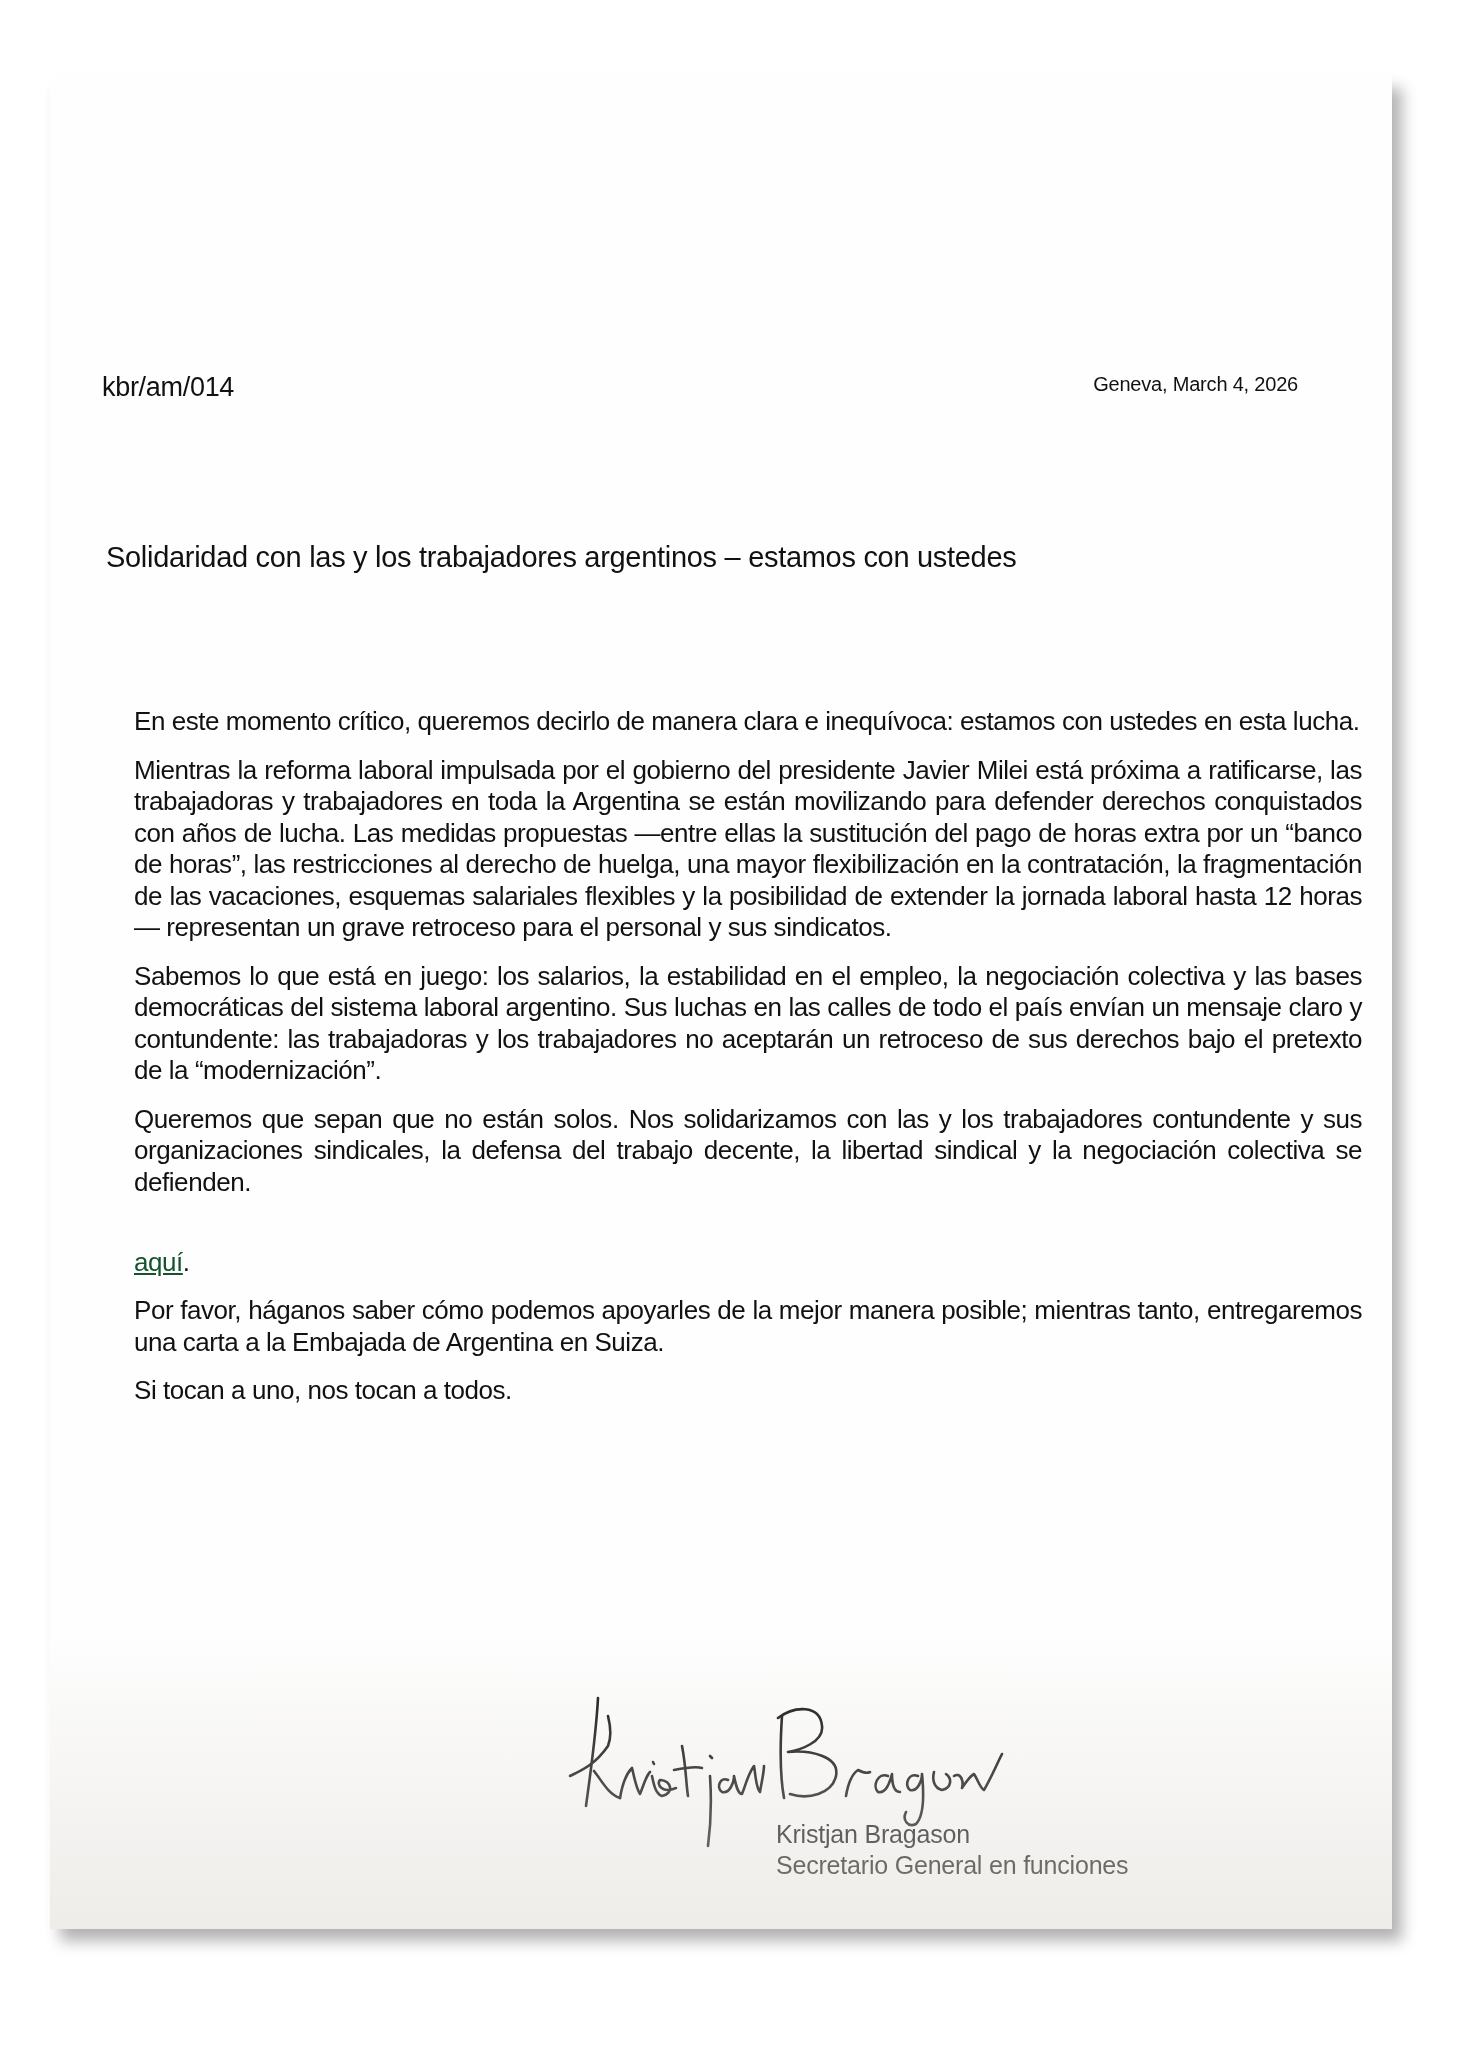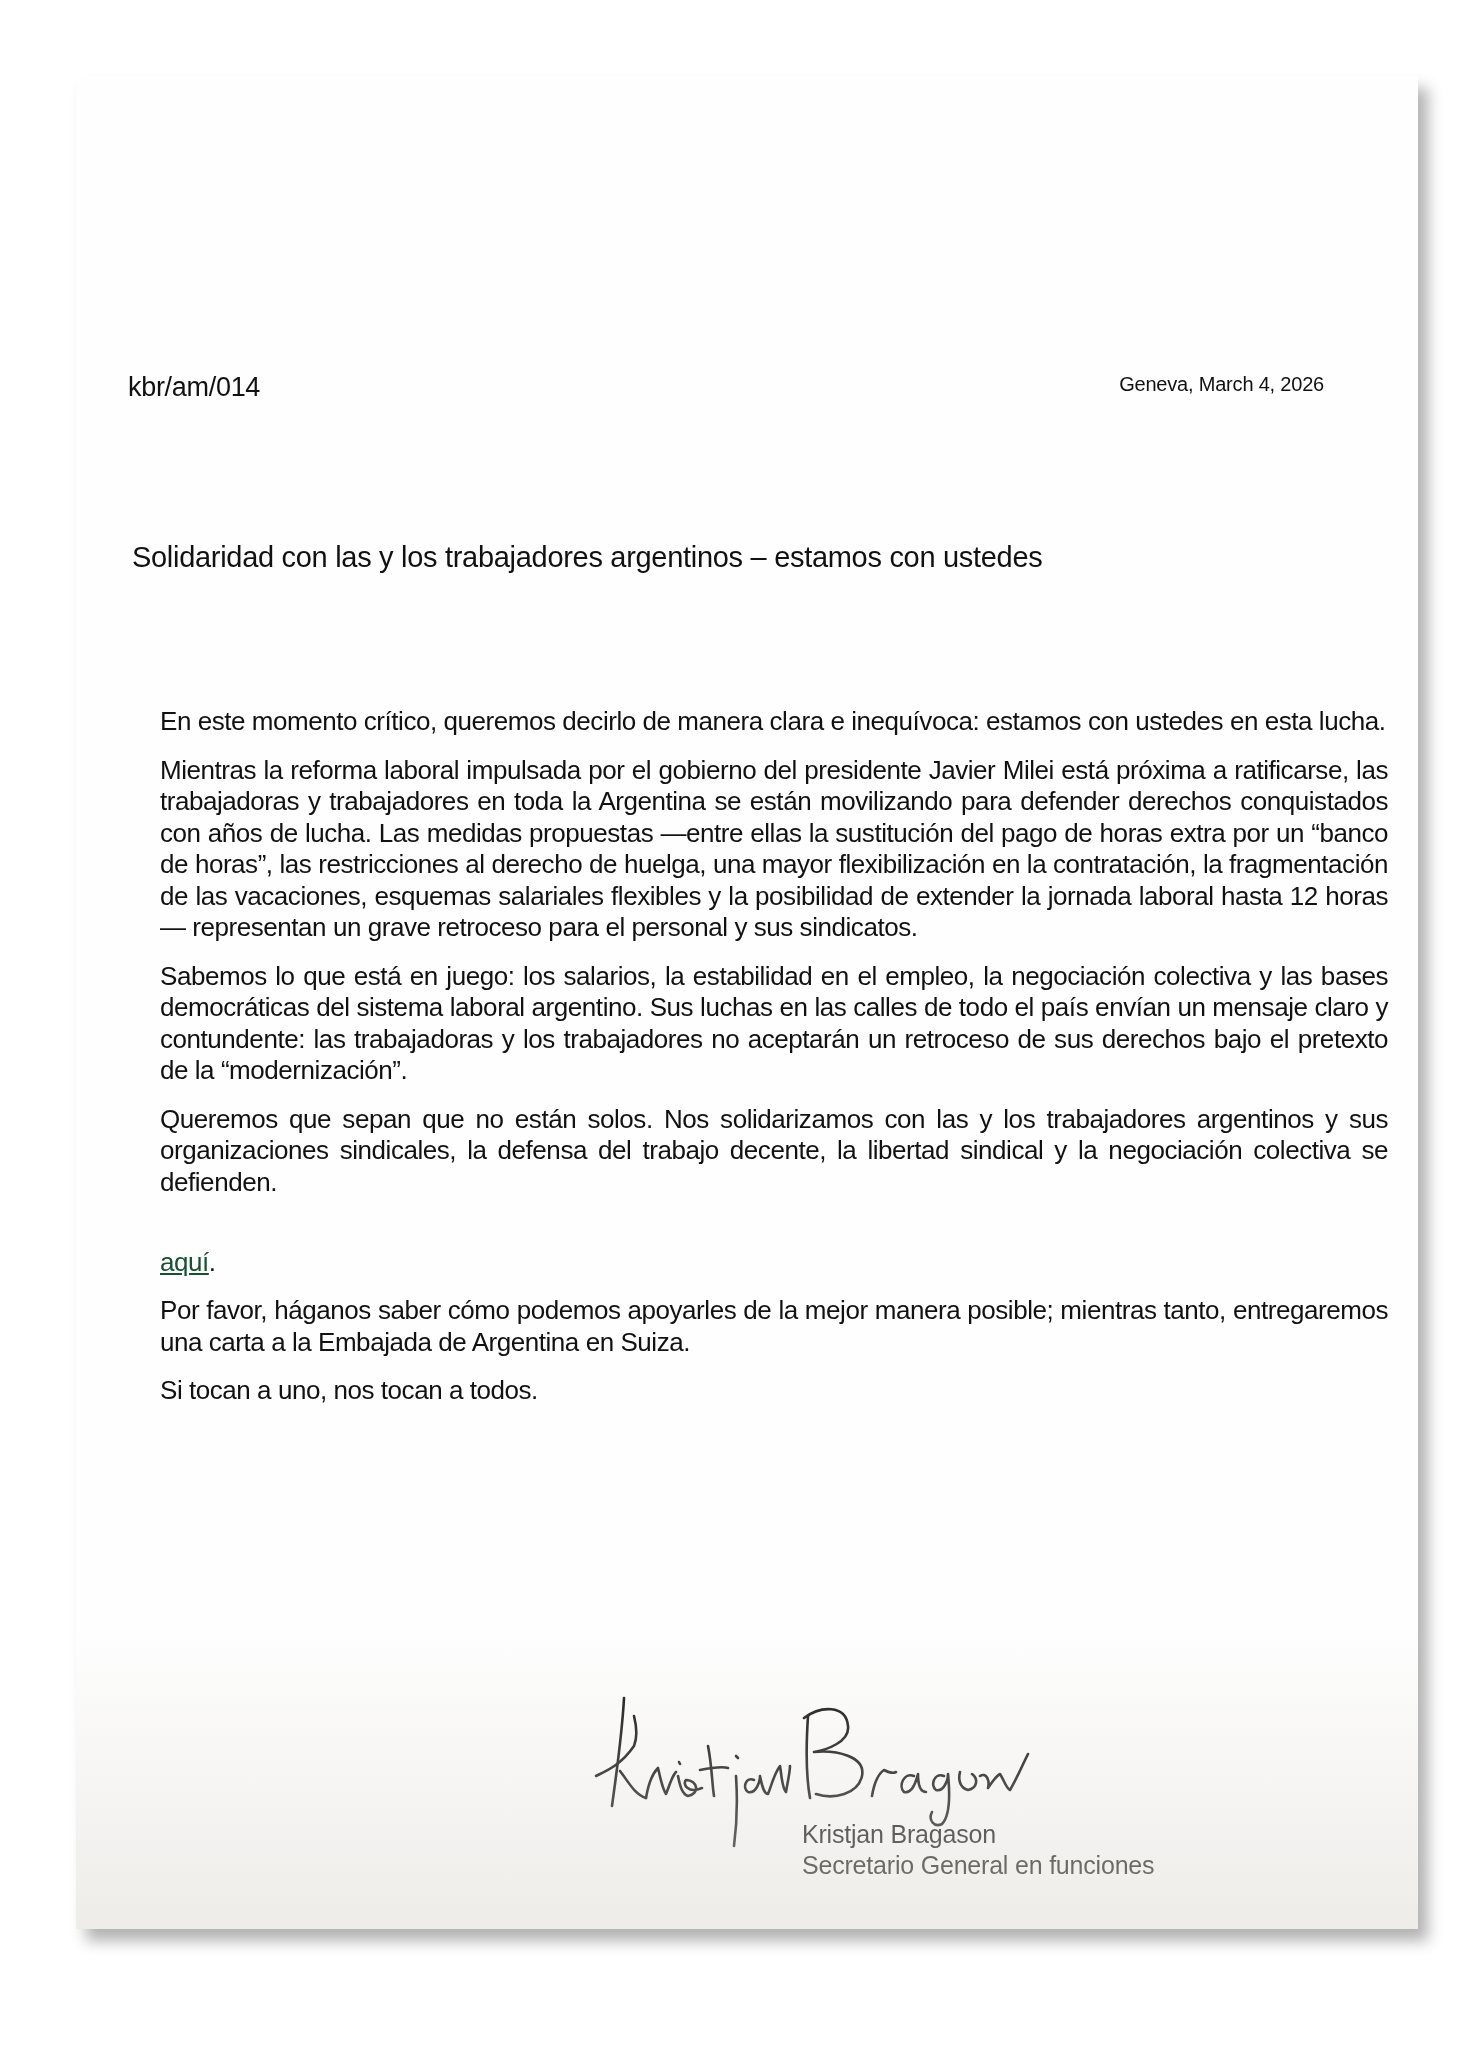--- a/index.html
+++ b/index.html
@@ -2,21 +2,21 @@
 <html><head>
   <meta charset="utf-8">
   <style>
     html, body { margin: 0; padding: 0; }
     body {
       width: 1483px; height: 2048px; background: #ffffff;
       position: relative; overflow: hidden;
       font-family: "Liberation Sans", sans-serif; color: #111;
     }
     .page {
-      position: absolute; left: 76px; top: 76px;
+      position: absolute; left: 50px; top: 76px;
       width: 1342px; height: 1853px;
       background: #fefefe;
       box-shadow: 10px 12px 14px rgba(0,0,0,0.30);
       overflow: hidden;
     }
     .page::after {
       content: ""; position: absolute; left: 0; right: 0; bottom: 0; height: 300px;
       background: linear-gradient(to bottom, rgba(240,238,234,0) 0%, rgba(225,222,216,0.55) 100%);
       pointer-events: none;
     }
@@ -36,21 +36,21 @@
 
 <div class="page">
   <div class="ref">kbr/am/014</div>
   <div class="date">Geneva, March 4, 2026</div>
   <div class="title">Solidaridad con las y los trabajadores argentinos – estamos con ustedes</div>
 
   <div class="body">
     <p>En este momento crítico, queremos decirlo de manera clara e inequívoca: estamos con ustedes en esta lucha.</p>
     <p>Mientras la reforma laboral impulsada por el gobierno del presidente Javier Milei está próxima a ratificarse, las trabajadoras y trabajadores en toda la Argentina se están movilizando para defender derechos conquistados con años de lucha. Las medidas propuestas —entre ellas la sustitución del pago de horas extra por un “banco de horas”, las restricciones al derecho de huelga, una mayor flexibilización en la contratación, la fragmentación de las vacaciones, esquemas salariales flexibles y la posibilidad de extender la jornada laboral hasta 12 horas— representan un grave retroceso para el personal y sus sindicatos.</p>
     <p>Sabemos lo que está en juego: los salarios, la estabilidad en el empleo, la negociación colectiva y las bases democráticas del sistema laboral argentino. Sus luchas en las calles de todo el país envían un mensaje claro y contundente: las trabajadoras y los trabajadores no aceptarán un retroceso de sus derechos bajo el pretexto de la “modernización”.</p>
-    <p>Queremos que sepan que no están solos. Nos solidarizamos con las y los trabajadores argentinos y sus organizaciones sindicales, la defensa del trabajo decente, la libertad sindical y la negociación colectiva se defienden.</p>
+    <p>Queremos que sepan que no están solos. Nos solidarizamos con las y los trabajadores contundente y sus organizaciones sindicales, la defensa del trabajo decente, la libertad sindical y la negociación colectiva se defienden.</p>
     <p class="left"><br><a href="#">aquí</a><span>.</span></p>
     <p>Por favor, háganos saber cómo podemos apoyarles de la mejor manera posible; mientras tanto, entregaremos una carta a la Embajada de Argentina en Suiza.</p>
     <p class="left">Si tocan a uno, nos tocan a todos.</p>
   </div>
 
   <svg class="signature" viewBox="0 0 560 180" fill="none" stroke="#111" stroke-width="2.6" stroke-linecap="round" stroke-linejoin="round">
     <title>Kristjan Bragason</title>
 
     <path d="M48 22 C46 60 40 100 36 130"></path>
     <path d="M20 100 C30 95 44 90 58 70 C62 60 60 48 58 40"></path>

